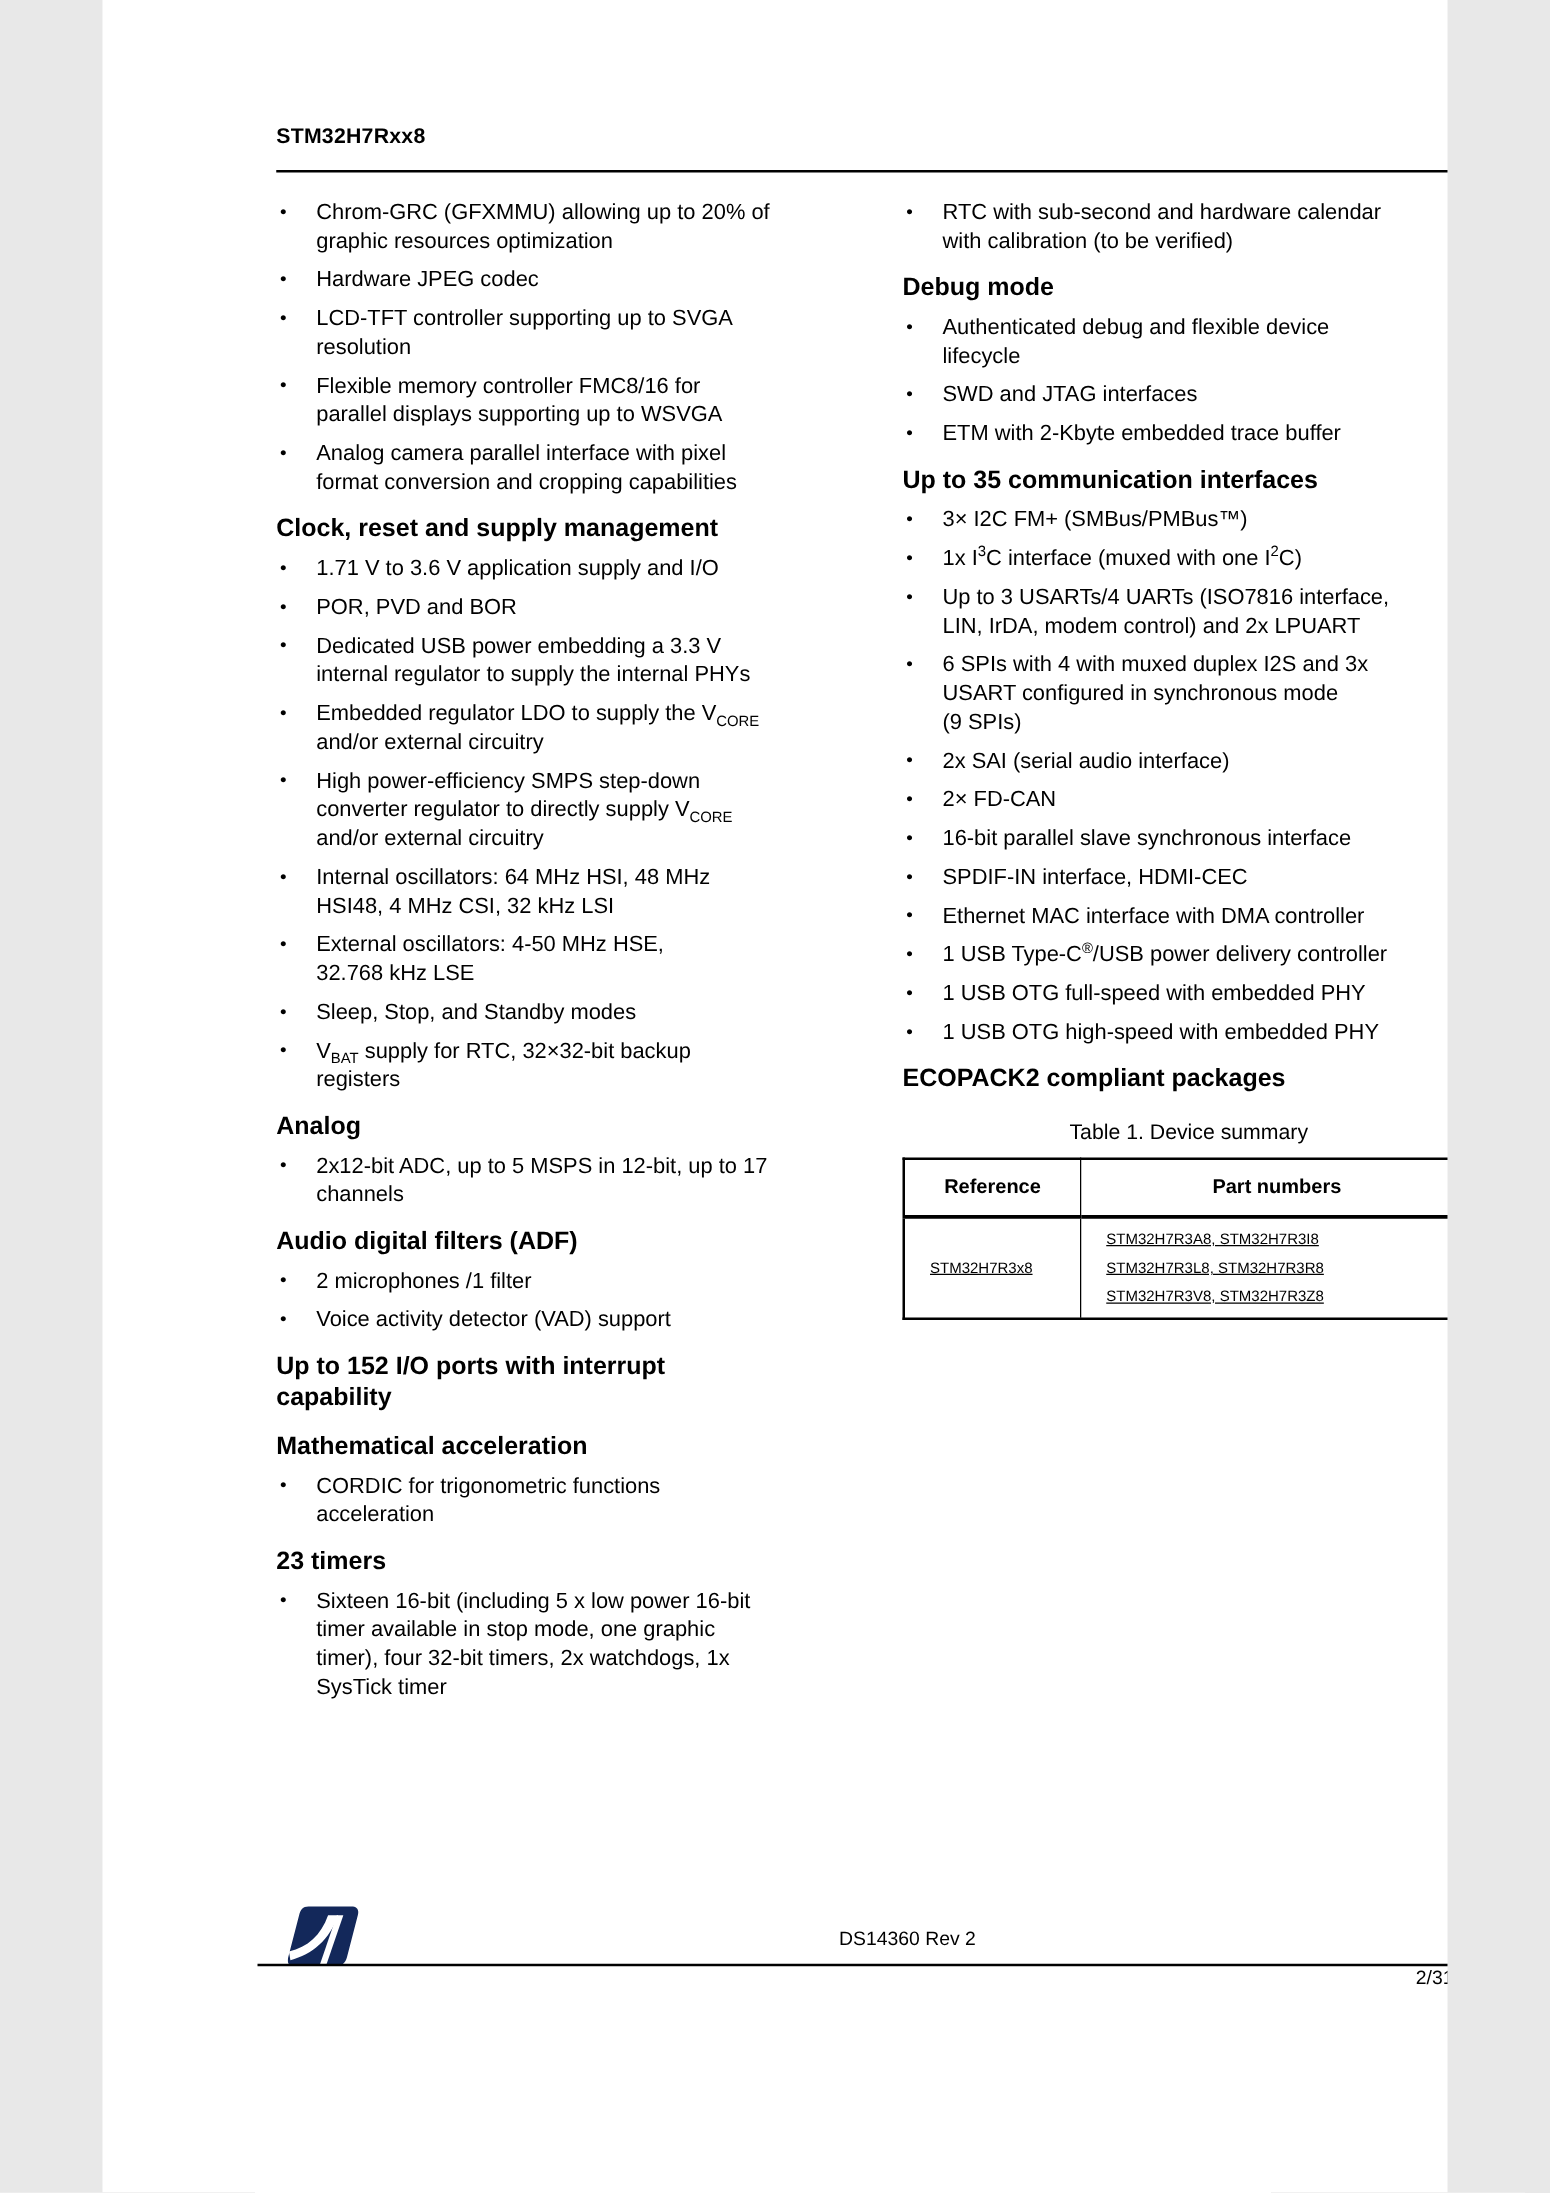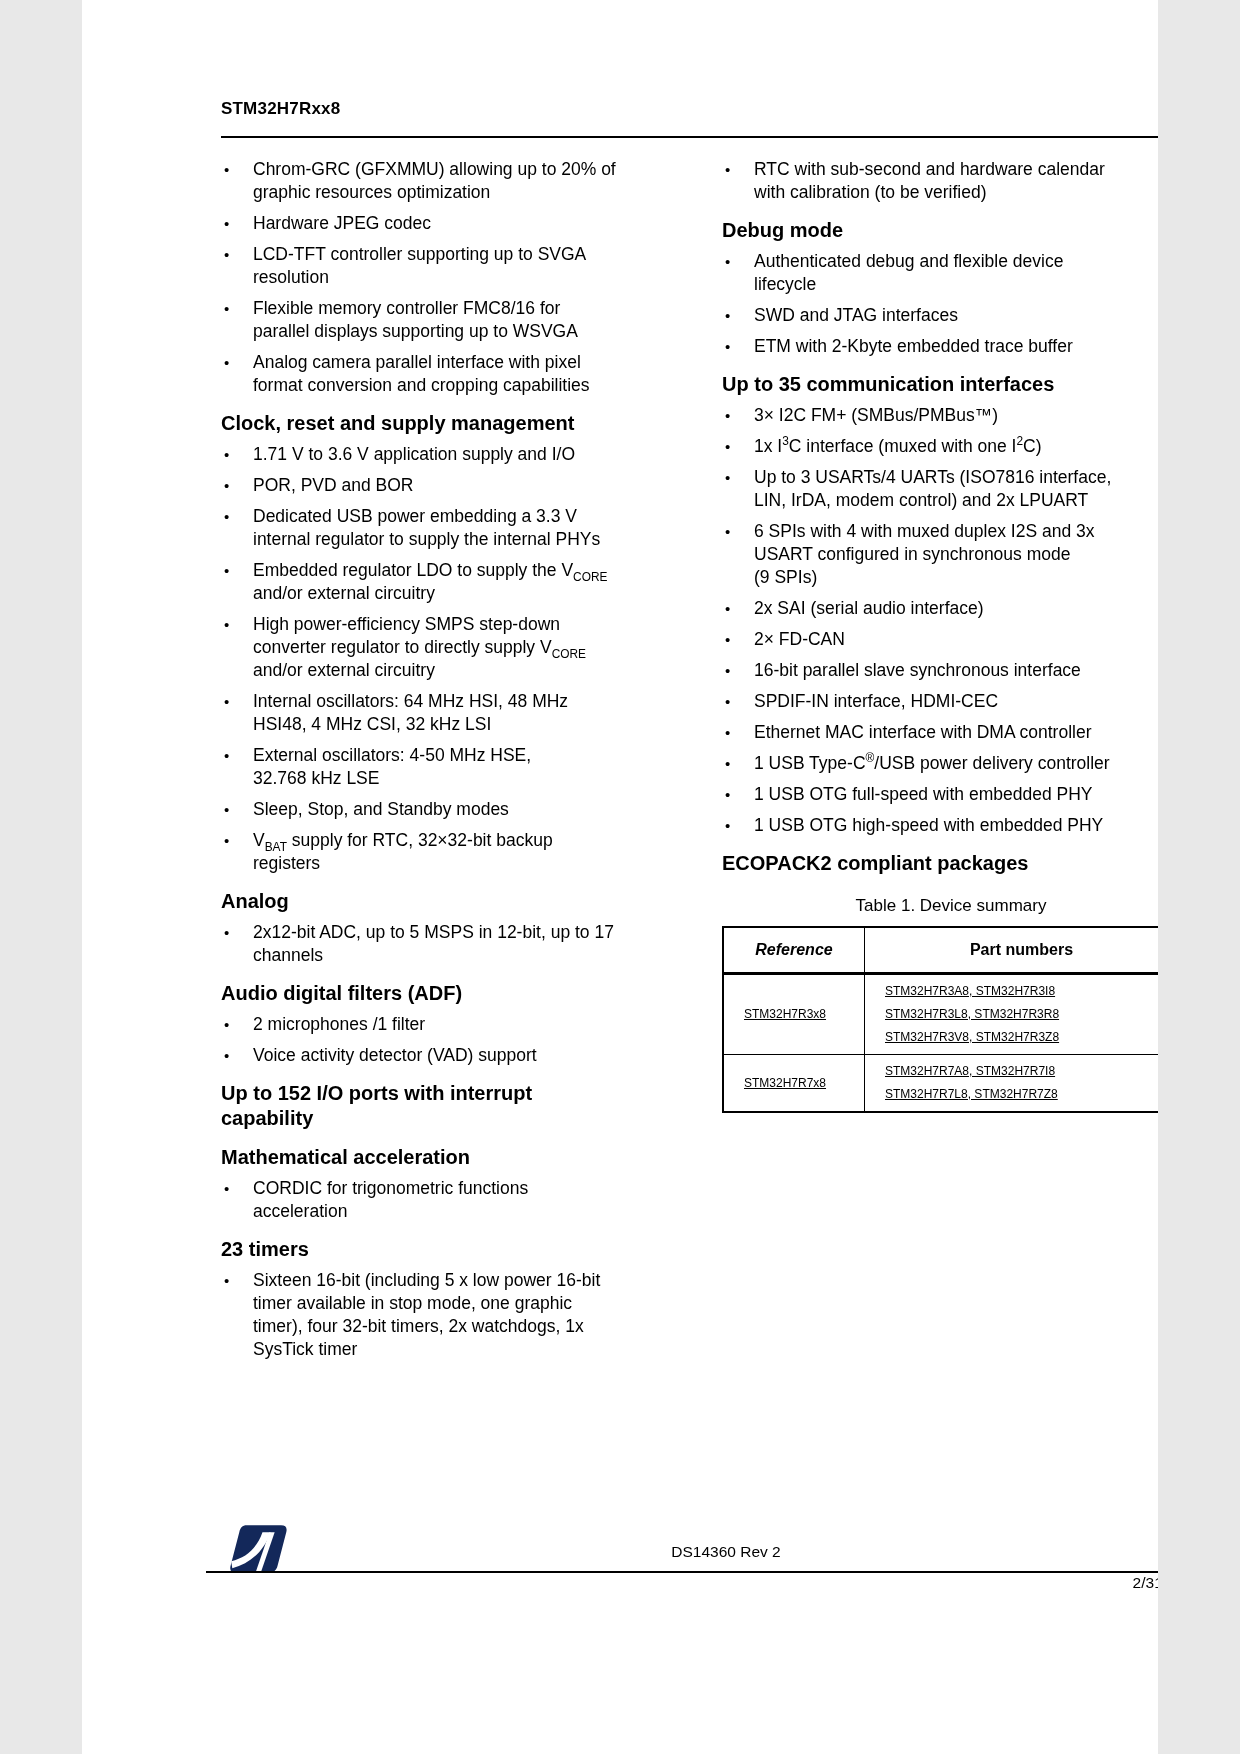--- a/index.html
+++ b/index.html
@@ -39,21 +39,21 @@
   }
   table.device-table {
     border-collapse:collapse; width:458px; table-layout:fixed;
     border:2px solid #000;
   }
   table.device-table th {
     border:1.5px solid #000; border-bottom:3px solid #000;
     font-size:16px; font-weight:bold; text-align:center;
     height:40px; padding:2px 4px;
   }
-  table.device-table th.ref-col { width:132px;font-style:italic; }
+  table.device-table th.ref-col { width:132px; }
   table.device-table td {
     border:1.5px solid #000; font-size:12px; line-height:23px;
     padding:5px 20px; vertical-align:middle;text-decoration:underline;
   }
   td.ref-cell { padding:5px 2px 5px 5px; white-space:nowrap; }
   td.parts-cell { white-space:pre-line; }
 
   .footer-logo { position:absolute; left:148px; top:1524px; }
   .footer-rule { position:absolute; left:124px; top:1571px; width:976px; height:2px; background:#000; }
   .footer-doc  { position:absolute; left:0; top:1543px; width:1240px; text-align:center; font-size:15.5px;padding-left:24px; }
@@ -274,25 +274,20 @@
           <th>Part numbers</th>
         </tr>
       </thead>
       <tbody id="device-table-body">
           <tr>
             <td class="ref-cell">STM32H7R3x8</td>
             <td class="parts-cell">STM32H7R3A8, STM32H7R3I8
 STM32H7R3L8, STM32H7R3R8
 STM32H7R3V8, STM32H7R3Z8</td>
           </tr>
-          <tr>
-            <td class="ref-cell">STM32H7R7x8</td>
-            <td class="parts-cell">STM32H7R7A8, STM32H7R7I8
-STM32H7R7L8, STM32H7R7Z8</td>
-          </tr>
         </tbody>
     </table>
   </div>
 
   <div class="footer-logo">
     <svg width="58" height="50" viewBox="0 0 100 86" xmlns="http://www.w3.org/2000/svg">
       <path d="M29 2 H88 C96 2 99 6 97 14 L82 72 C80 80 75 84 67 84 H10 C2 84 -1 80 1 72 L16 14 C18 6 21 2 29 2 Z" fill="#13285a"></path>
       <path d="M2 64 C 28 58 46 42 56 14 L 70 14 C 58 48 34 68 4 76 Z" fill="#ffffff"></path>
       <path d="M44 84 L 68 14 L 77 14 L 53 84 Z" fill="#ffffff"></path>
     </svg>

